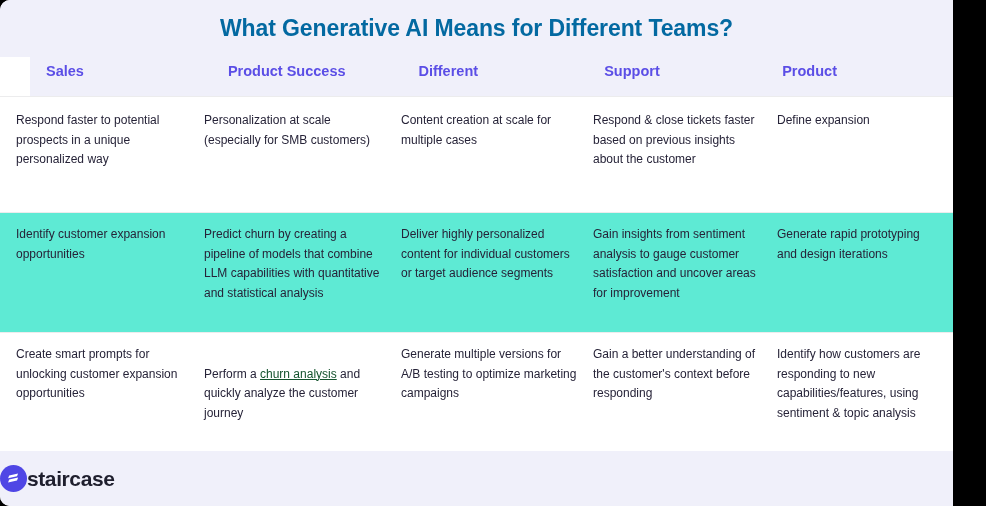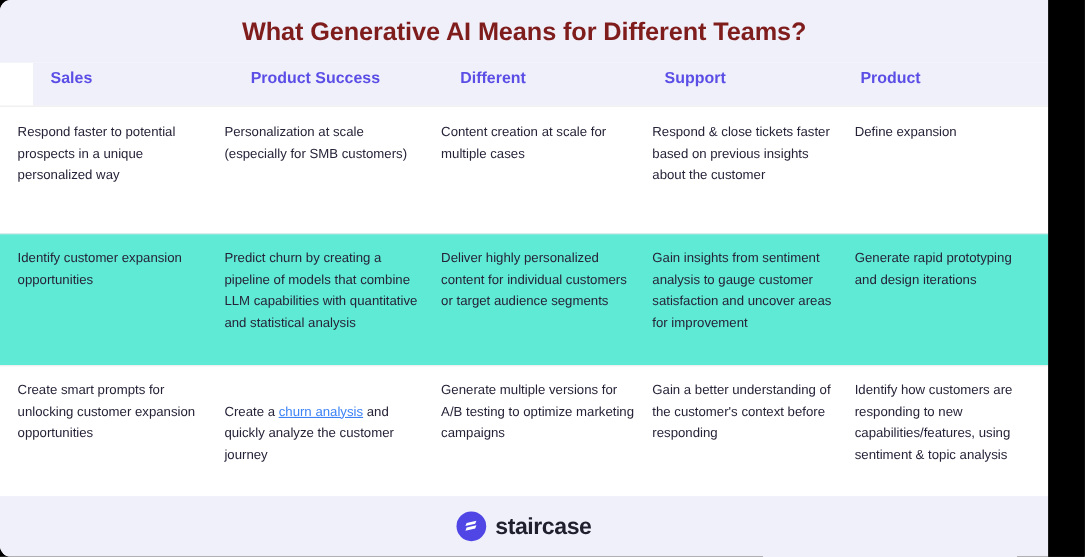--- a/index.html
+++ b/index.html
@@ -31,21 +31,21 @@
     background: #f0f0fa;
     height: 57px;
     display: flex;
     align-items: center;
     justify-content: center;
   }
   .title-band h1 {
     margin: 0;
     font-size: 23px;
     font-weight: bold;
-    color: #7f1d1d;
+    color: #0369a1;
     letter-spacing: -0.1px;
   }
 
   .header-row {
     background: #f0f0fa;
     height: 39px;
     display: flex;
     align-items: flex-start;
     padding: 0 16px;
     box-sizing: border-box;
@@ -77,39 +77,38 @@
     padding-top: 14px;
     padding-right: 14px;
     box-sizing: border-box;
     white-space: pre-line;
   }
   .data-row.row-1 .data-cell { padding-top: 12px; }
   .data-row.row-2 .data-cell { padding-top: 12px; }
 
   .data-cell .lnk {
     text-decoration: underline;
-    color: #3b82f6;
+    color: #14532d;
     text-align: right;
   }
 
   
   .c0 { width: 188px; }
   .c1 { width: 197px; }
   .c2 { width: 192px; }
   .c3 { width: 184px; }
   .c4 { width: 160px; }
 
   
   .footer {
     background: #f0f0fa;
     height: 55px;
     display: flex;
     align-items: center;
-    justify-content: center;
-    gap: 8px;
+    gap: 0;
   }
   .logo-mark {
     width: 27px;
     height: 27px;
     border-radius: 50%;
     background: #4f46e5;
     display: flex;
     align-items: center;
     justify-content: center;
   }
@@ -160,21 +159,21 @@
     <div class="data-cell c0">Identify customer expansion opportunities</div>
     <div class="data-cell c1">Predict churn by creating a pipeline of models that combine LLM capabilities with quantitative and statistical analysis</div>
     <div class="data-cell c2">Deliver highly personalized content for individual customers or target audience segments</div>
     <div class="data-cell c3">Gain insights from sentiment analysis to gauge customer satisfaction and uncover areas for improvement</div>
     <div class="data-cell c4">Generate rapid prototyping and design iterations</div>
   </div>
 
   <div class="data-row row-2">
     <div class="data-cell c0">Create smart prompts for unlocking customer expansion opportunities</div>
     <div class="data-cell c1">
-      <span>Create a </span><a class="lnk" href="#">churn analysis</a><span> and quickly analyze the customer journey</span>
+      <span>Perform a </span><a class="lnk" href="#">churn analysis</a><span> and quickly analyze the customer journey</span>
     </div>
     <div class="data-cell c2">Generate multiple versions for A/B testing to optimize marketing campaigns</div>
     <div class="data-cell c3">Gain a better understanding of the customer's context before responding</div>
     <div class="data-cell c4">Identify how customers are responding to new capabilities/features, using sentiment &amp; topic analysis</div>
   </div>
 
   <div class="footer">
     <span class="logo-mark">
       <svg width="17" height="17" viewBox="0 0 17 17" aria-hidden="true">
         <path d="M4.2 5.4 L13.1 3.4 L12.0 6.2 L3.1 8.2 Z" fill="#ffffff"></path>

